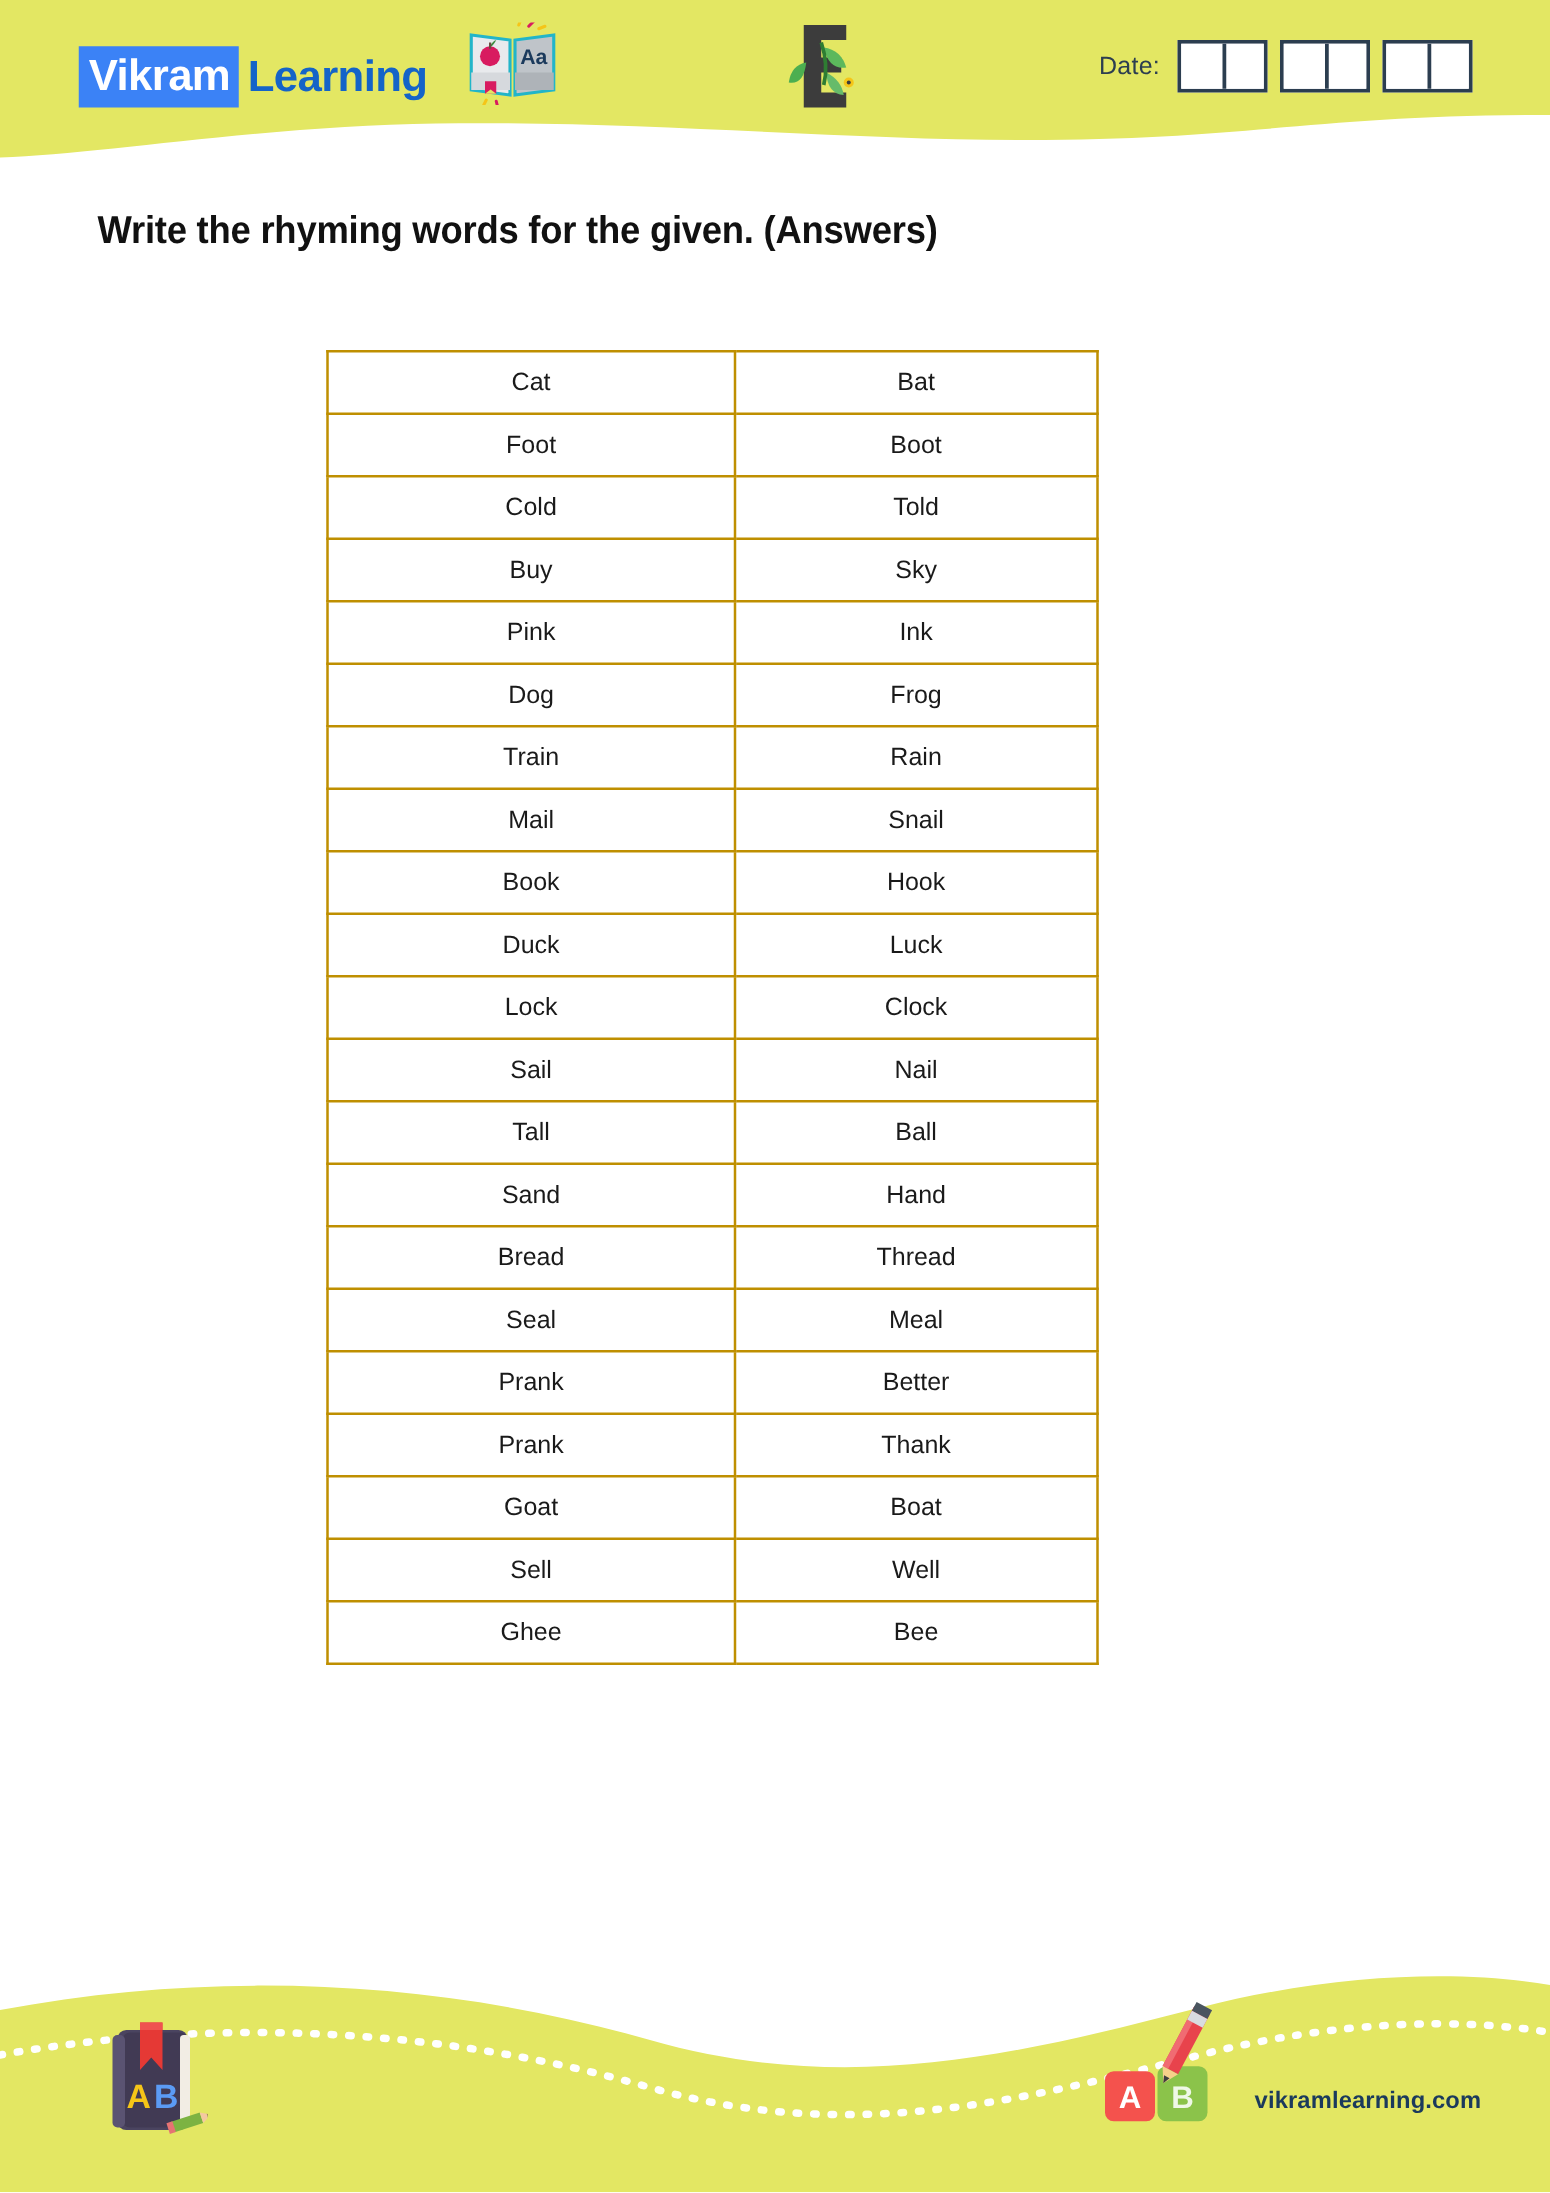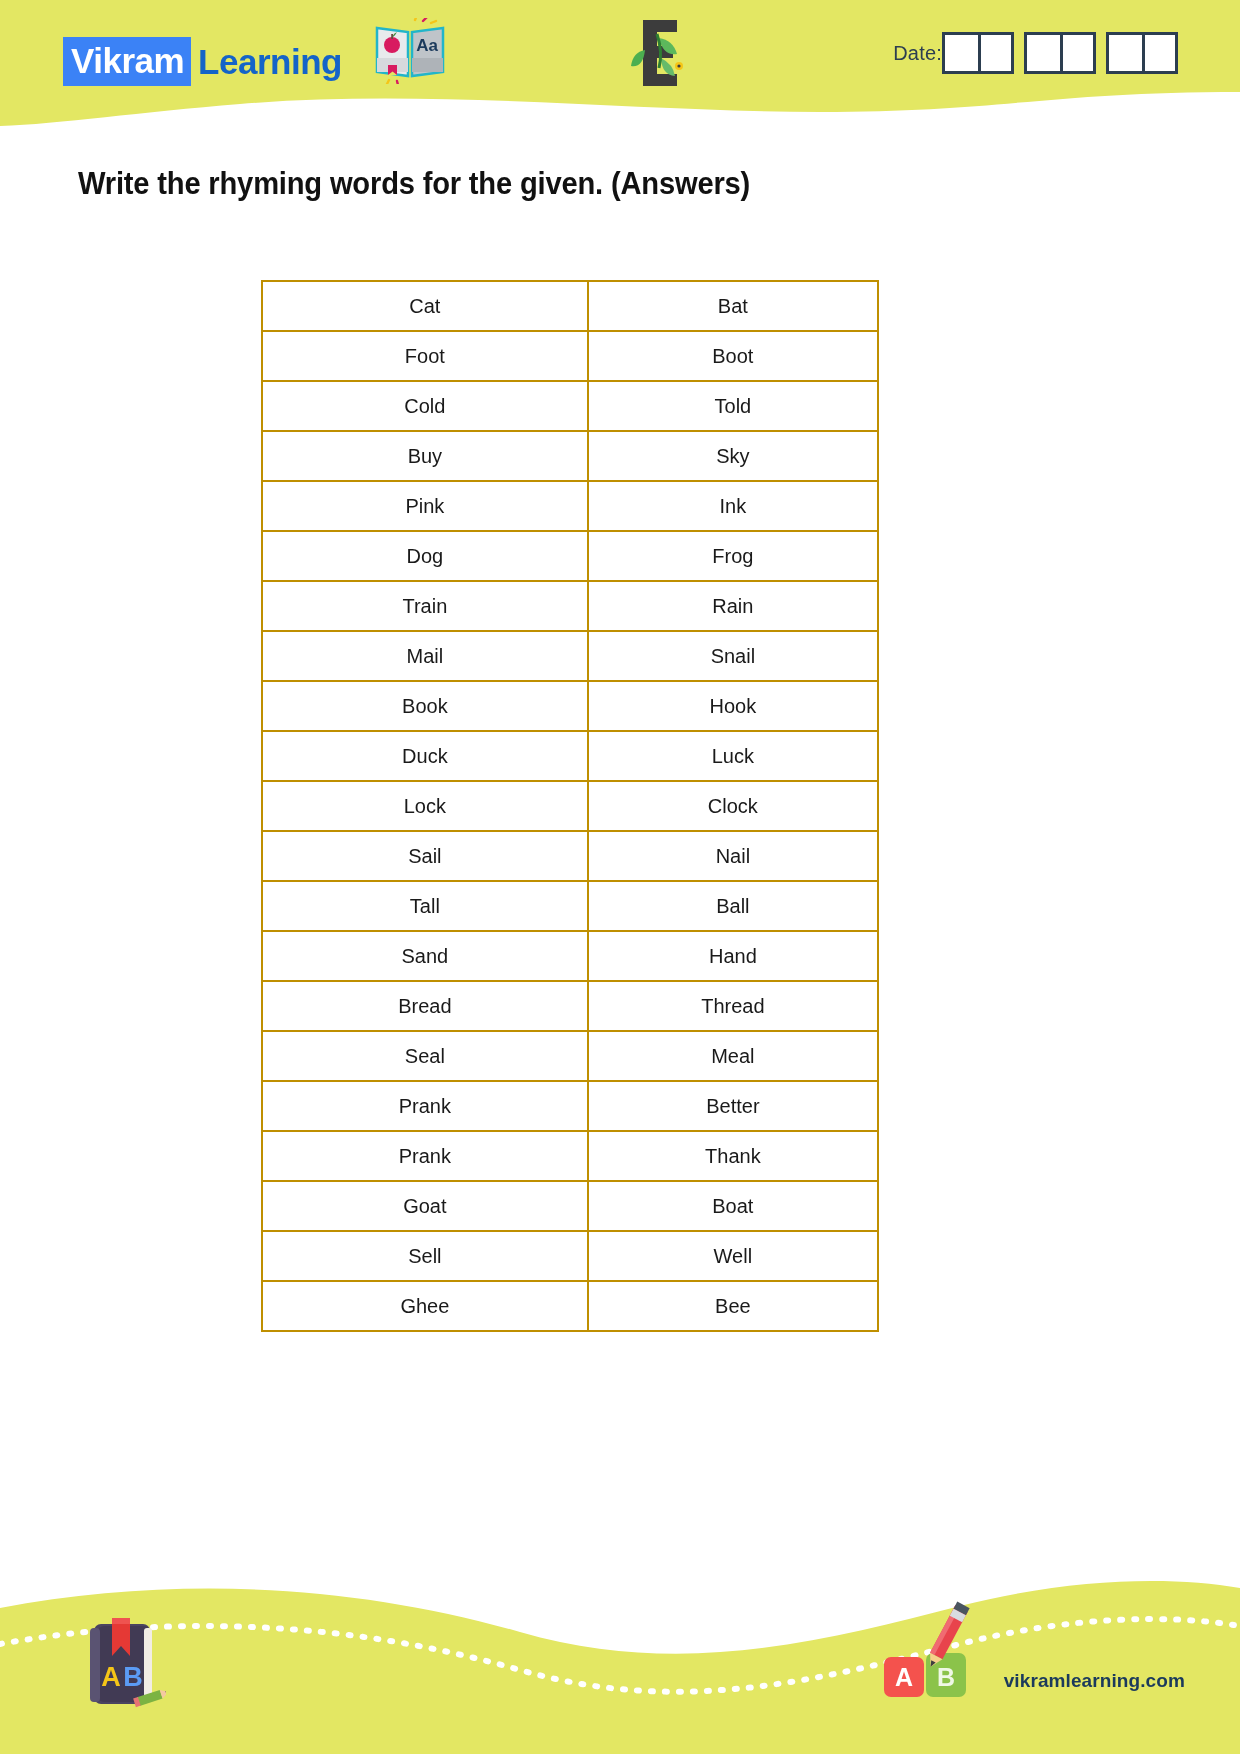--- a/index.html
+++ b/index.html
@@ -75,20 +75,21 @@
     top: 14px;
   }
 
   
   .date-area {
     position: absolute;
     right: 62px;
     top: 32px;
     display: flex;
     align-items: center;
+    gap: 14px;
   }
   .date-label {
     color: #2C3E50;
     font-size: 20px;
     font-weight: normal;
     letter-spacing: 0.2px;
   }
   .date-groups { display: flex; gap: 10px; }
   .date-group {
     display: flex;

